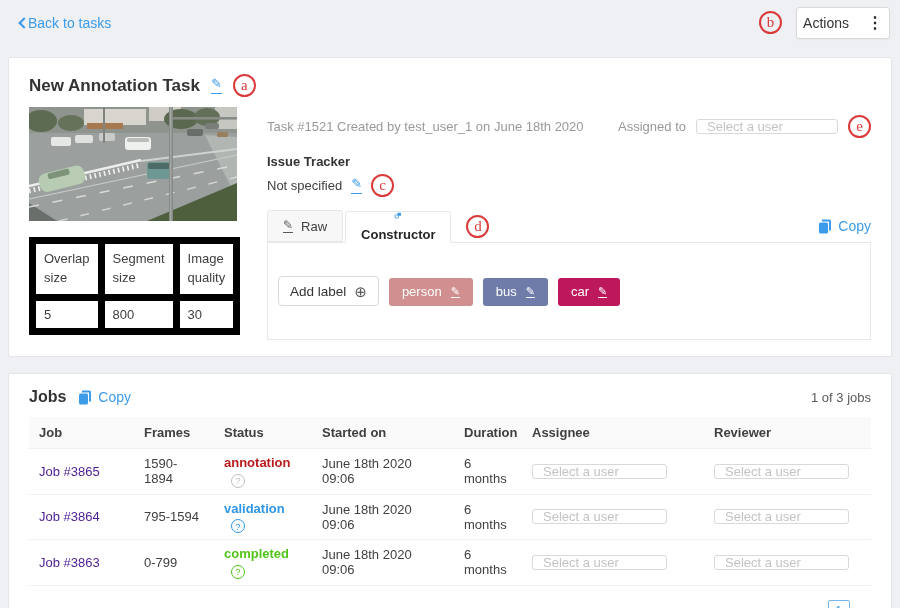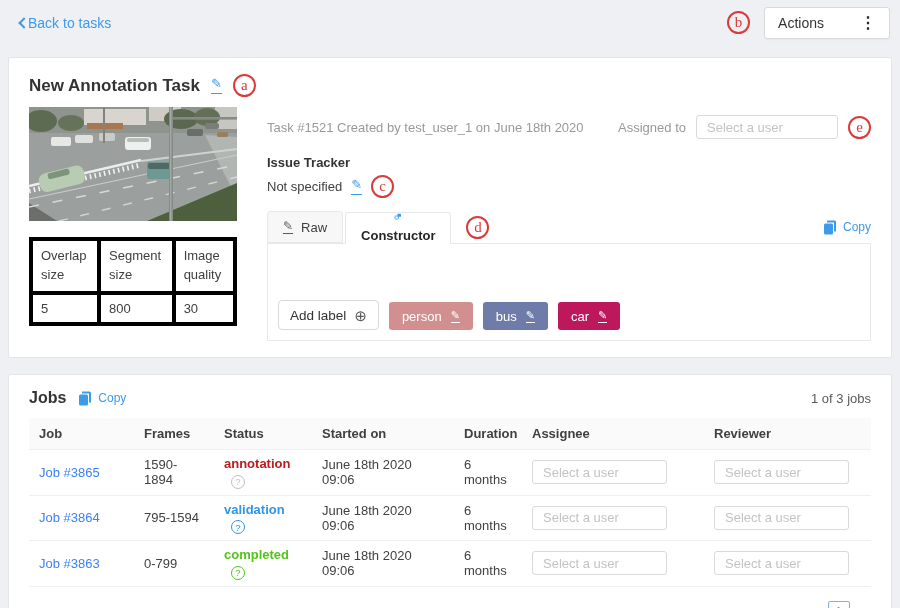--- a/index.html
+++ b/index.html
@@ -8,78 +8,78 @@
     width:900px; height:608px; overflow:hidden;
     background:#eef0f3;
     font-family:"Liberation Sans", sans-serif;
     color:#404040; font-size:13px;
   }
   
   .topbar { height:45px; display:flex; align-items:center; justify-content:space-between; padding:0 10px 0 20px; }
   .back-link { display:flex; align-items:center; color:#3d9be9; font-size:14px; cursor:pointer; }
   .chev { width:8px; height:8px; border-left:2px solid #3d9be9; border-bottom:2px solid #3d9be9; transform:rotate(45deg); margin-top:1px; }
   .topbar-right { display:flex; align-items:center; gap:14px; }
-  .actions-btn { background:#fff; border:1px solid #d9d9d9; border-radius:3px; height:32px; padding:0 13px;
-    display:flex; align-items:center; gap:36px; font-size:14px; color:#333; font-family:inherit; cursor:pointer;
+  .actions-btn { background:#fff; border:1px solid #d9d9d9; border-radius:3px; height:32px; padding:0 6px;
+    display:flex; align-items:center; gap:18px; font-size:14px; color:#333; font-family:inherit; cursor:pointer;
     box-shadow:0 1px 2px rgba(0,0,0,.04); }
   .dots { font-size:16px; font-weight:bold; color:#262626; line-height:1; }
   
   .circle-letter { width:23px; height:23px; flex:none; border:2px solid #da3a3a; border-radius:50%;
     color:#da3a3a; display:inline-flex; align-items:center; justify-content:center;
     font-family:"Liberation Serif", serif; font-size:15px; line-height:1; background:transparent; }
   
   .card { background:#fff; border:1px solid #e3e5e8; border-radius:2px; margin:0 8px; }
   .task-card { margin-top:12px; padding:6px 20px 16px; }
   .title-row { display:flex; align-items:center; gap:11px; padding:10px 0 10px; }
   .page-title { font-size:17px; font-weight:700; color:#333; }
   .edit-icon { color:#3d9be9; border-bottom:1px solid #3d9be9; font-size:13px; line-height:1.1; padding-bottom:1px; cursor:pointer; }
   .columns { display:flex; }
   .left-col { width:208px; flex:none; }
   .thumb { width:208px; height:114px; display:block; }
   .params-table { border-collapse:collapse; margin-top:16px; width:208px; }
-  .params-table th, .params-table td { border:4px solid #000000; text-align:left; font-weight:400;
+  .params-table th, .params-table td { border:7px solid #000000; text-align:left; font-weight:400;
     padding:6px 8px; color:#404040; font-size:13px; vertical-align:top; }
   .params-table th { height:44px; line-height:1.45; }
   .params-table td { height:30px; }
   .right-col { flex:1; margin-left:30px; min-width:0; }
   .meta-row { display:flex; align-items:center; justify-content:space-between; margin-top:8px; color:#999; }
   .assigned { display:flex; align-items:center; gap:10px; color:#999; }
-  .select-input { width:142px; height:24px; border:1px solid #d9d9d9; border-radius:3px; padding:0 10px;
+  .select-input { width:142px; height:15px; border:1px solid #d9d9d9; border-radius:3px; padding:0 10px;
     font-size:13px; font-family:inherit; color:#595959; background:#fff; outline:none; }
   .select-input::placeholder { color:#c3c3c3; }
   .issue-block { margin-top:16px; }
   .issue-label { font-weight:700; color:#333; }
   .issue-value-row { display:flex; align-items:center; gap:9px; margin-top:5px; color:#404040; }
   
   .tabs-row { display:flex; align-items:center; margin-top:13px; }
   .tab { height:32px; display:flex; align-items:center; gap:8px; padding:0 15px; font-size:13px;
     border:1px solid #e8e8e8; background:#f7f7f7; color:#404040; border-radius:3px 3px 0 0; cursor:pointer; }
   .tab + .tab { margin-left:2px; }
   .tab.active { background:#fff; border-bottom-color:#fff; font-weight:600; color:#262626; margin-bottom:-1px; position:relative; z-index:2;flex-direction:column; }
   .tab .raw-icon { color:#595959; border-bottom:1px solid #595959; font-size:12px; line-height:1.1; }
   .tabs-row .circle-letter { margin-left:15px; }
-  .copy-link { margin-left:auto; display:flex; align-items:flex-start; gap:6px; color:#3d9be9; font-size:12px; cursor:pointer; }
+  .copy-link { margin-left:auto; display:flex; align-items:flex-end; gap:6px; color:#3d9be9; font-size:14px; cursor:pointer; }
   .constructor-box { border:1px solid #e8e8e8; margin-top:0; padding:10px; height:98px; position:relative; z-index:1;
-    display:flex; align-items:flex-end; }
+    display:flex; align-items:center; }
   .add-label-btn { height:30px; border:1px solid #d9d9d9; border-radius:4px; background:#fff; padding:0 11px;
     display:inline-flex; align-items:center; gap:8px; font-size:13.5px; color:#333; font-family:inherit; cursor:pointer; }
   .plus-circle { font-size:15px; color:#595959; line-height:1; }
   .chip { height:28px; border-radius:3px; color:#fff; display:inline-flex; align-items:center; gap:9px;
     padding:0 13px; font-size:13px; margin-left:10px; margin-top:1px; cursor:pointer; }
   .chip .chip-edit { color:#fff; border-bottom:1px solid #fff; font-size:11px; line-height:1.1; }
   
   .jobs-card { margin-top:16px; padding:10px 20px 12px; }
   .jobs-header { display:flex; align-items:center; gap:10px; padding:4px 0 2px; }
   .jobs-title { font-size:16px; font-weight:700; color:#333; }
   .jobs-count { margin-left:auto; color:#595959; }
   .jobs-table { width:100%; border-collapse:collapse; margin-top:9px; font-size:13px; table-layout:fixed; }
   .jobs-table thead th { background:#fafafa; text-align:left; font-weight:600; color:#404040;
     padding:8px 10px; border-bottom:1px solid #f0f0f0; }
   .jobs-table td { padding:6px 10px; border-bottom:1px solid #f0f0f0; color:#404040; height:40px; }
-  .job-link { color:#3b82f6; cursor:pointer; }
+  .job-link { color:#4c1d95; cursor:pointer; }
   .status { font-weight:600; }
   .help-circle { display:inline-flex; width:14px; height:14px; border:1px solid currentColor; border-radius:50%;
     font-size:9.5px; font-weight:400; align-items:center; justify-content:center; margin-left:7px;
     vertical-align:-2px; cursor:pointer; }
   .row-select { width:135px; }
   .pagination { display:flex; justify-content:flex-end; align-items:center; gap:12px; margin-top:14px; padding-right:4px; }
   .pg-arrow { color:#c4c4c4; font-size:16px; line-height:1; cursor:pointer; }
   .page-box { min-width:22px; height:22px; border:1px solid #79b6ea; border-radius:2px; color:#3d9be9;
     display:flex; align-items:center; justify-content:center; font-size:12px; background:#fff; cursor:pointer; }
   

